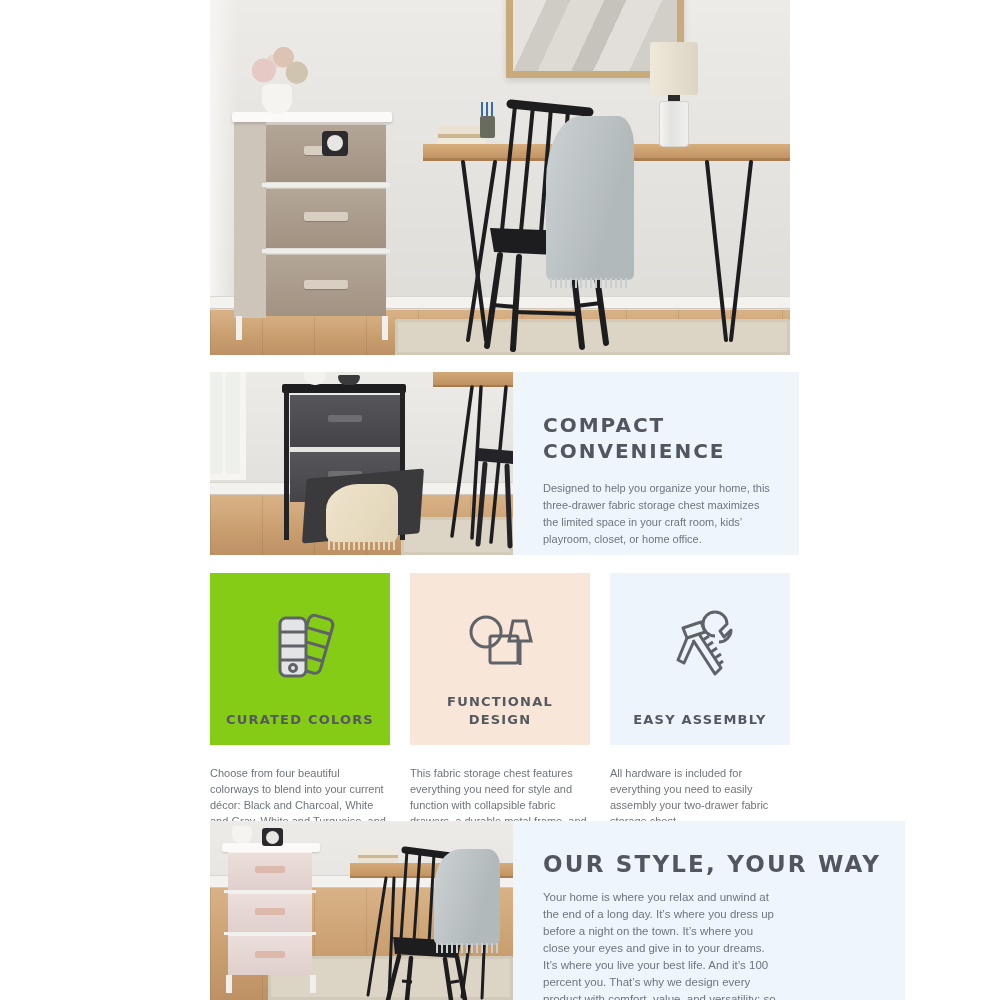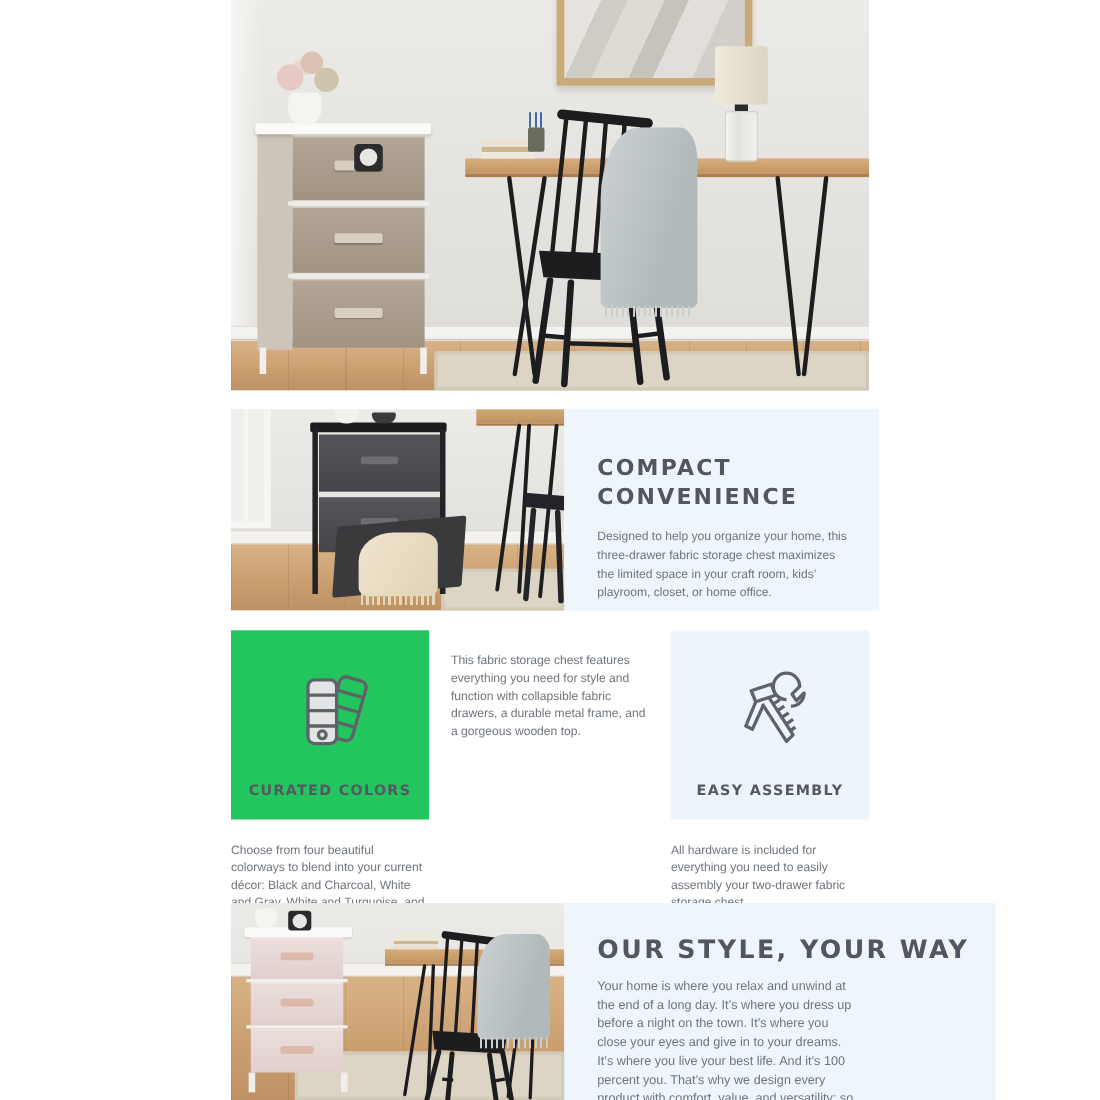--- a/index.html
+++ b/index.html
@@ -85,21 +85,21 @@
   .throw2 { left:116px; top:112px; width:72px; height:58px; background:linear-gradient(120deg,#efe4cd,#e0d3b6); border-radius:45% 20% 8px 8px; z-index:11; }
   .throw2 .fringe { left:2px; right:2px; bottom:-8px; background:repeating-linear-gradient(90deg,#e4d7ba 0 2px, transparent 2px 5px); }
   .vase2 { left:94px; top:-2px; width:22px; height:15px; background:#f4f2ef; border-radius:4px 4px 10px 10px; z-index:9; }
   .bowl2 { left:128px; top:3px; width:22px; height:10px; background:#3a3a3c; border-radius:2px 2px 8px 8px; z-index:9; }
 
   
   .sec3 { top:573px; }
   .features { display:flex; gap:20px; }
   .feature-col { width:180px; }
   .card { height:172px; display:flex; flex-direction:column; align-items:center; justify-content:flex-end; padding-bottom:16px; }
-  .card-gray  { background:#22c55e; }
+  .card-gray  { background:#84cc16; }
   .card-peach { background:#f8e7d8; }
   .card-blue  { background:#edf4fb; }
   .card .icon-wrap { flex:1; display:flex; align-items:center; justify-content:center; padding-top:10px; }
   .card-title { font-family:"DejaVu Sans", sans-serif; font-weight:bold; font-size:13px; line-height:18px;
                 letter-spacing:1.2px; color:#55595f; text-align:center; width:150px; }
   .feature-body { margin-top:20px; font-size:11px; line-height:16px; color:#6f757c; width:178px; }
 
   
   .sec4 { top:821px; height:179px; display:flex; }
   .sec4 .photo { width:303px; height:179px; flex:0 0 auto; }
@@ -263,20 +263,33 @@
                 <circle cx="30" cy="60" r="3.5"></circle>
               </g>
             </svg>
           </div>
           <div class="card-title">CURATED COLORS</div>
         </div>
         <div class="feature-body">Choose from four beautiful colorways to blend into your current décor: Black and Charcoal, White and Gray, White and Turquoise, and White and Pink.</div>
       </div>
 
       <div class="feature-col">
+        <div class="card card-peach">
+          <div class="icon-wrap">
+            <svg width="74" height="78" viewBox="0 0 74 78" fill="none">
+              <g stroke="#5f6368" stroke-width="3">
+                <circle cx="23" cy="33" r="15"></circle>
+                <rect x="27" y="37" width="28" height="27" rx="2"></rect>
+                <path d="M50 22 L63 22 L68 42 L46 42 Z"></path>
+                <path d="M57 42 V66"></path>
+              </g>
+            </svg>
+          </div>
+          <div class="card-title">FUNCTIONAL DESIGN</div>
+        </div>
         <div class="feature-body">This fabric storage chest features everything you need for style and function with collapsible fabric drawers, a durable metal frame, and a gorgeous wooden top.</div>
       </div>
 
       <div class="feature-col">
         <div class="card card-blue">
           <div class="icon-wrap">
             <svg width="74" height="78" viewBox="0 0 74 78" fill="none">
               <g stroke="#5f6368" stroke-width="3" stroke-linejoin="round">
                 <path d="M20 20 L38 14 L42 24 L24 30 Z"></path>
                 <path d="M24 30 L15 52 L21 55 L31 33"></path>

